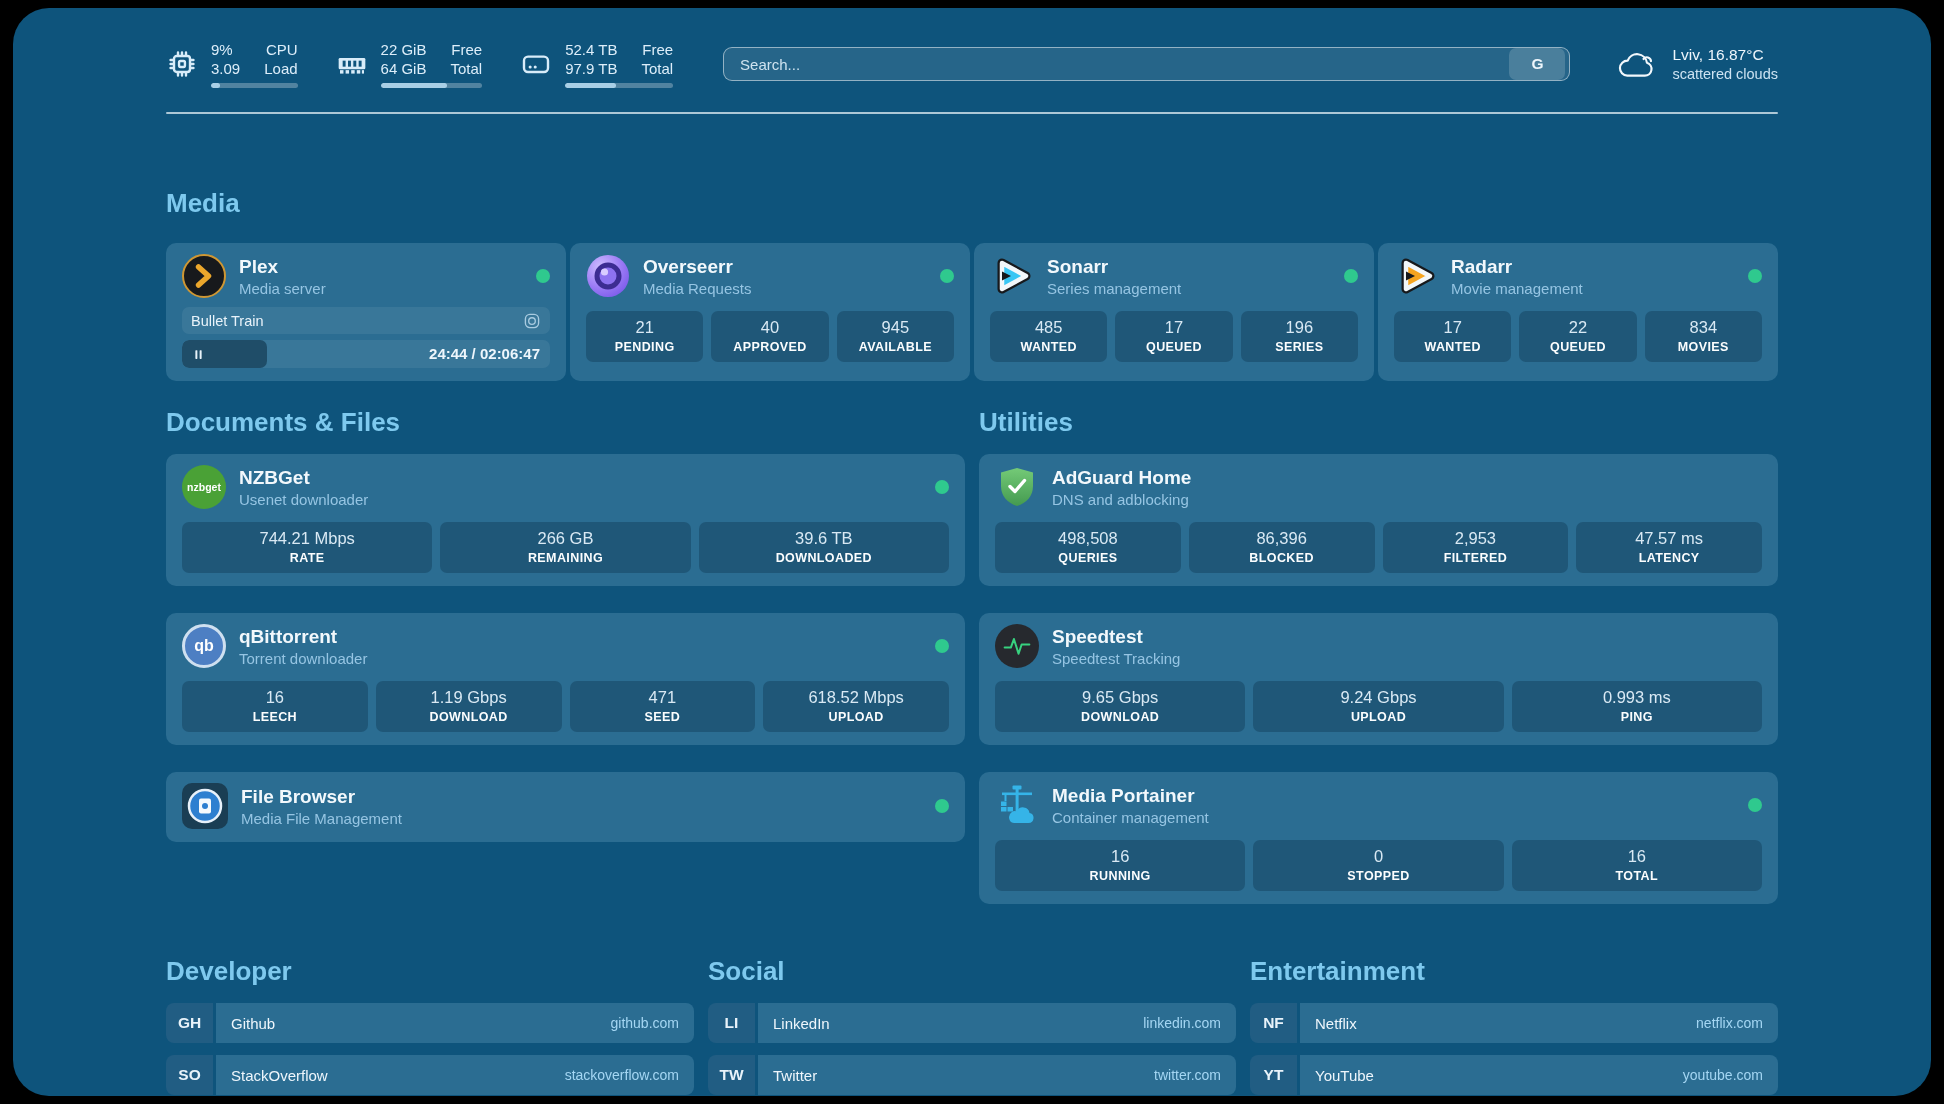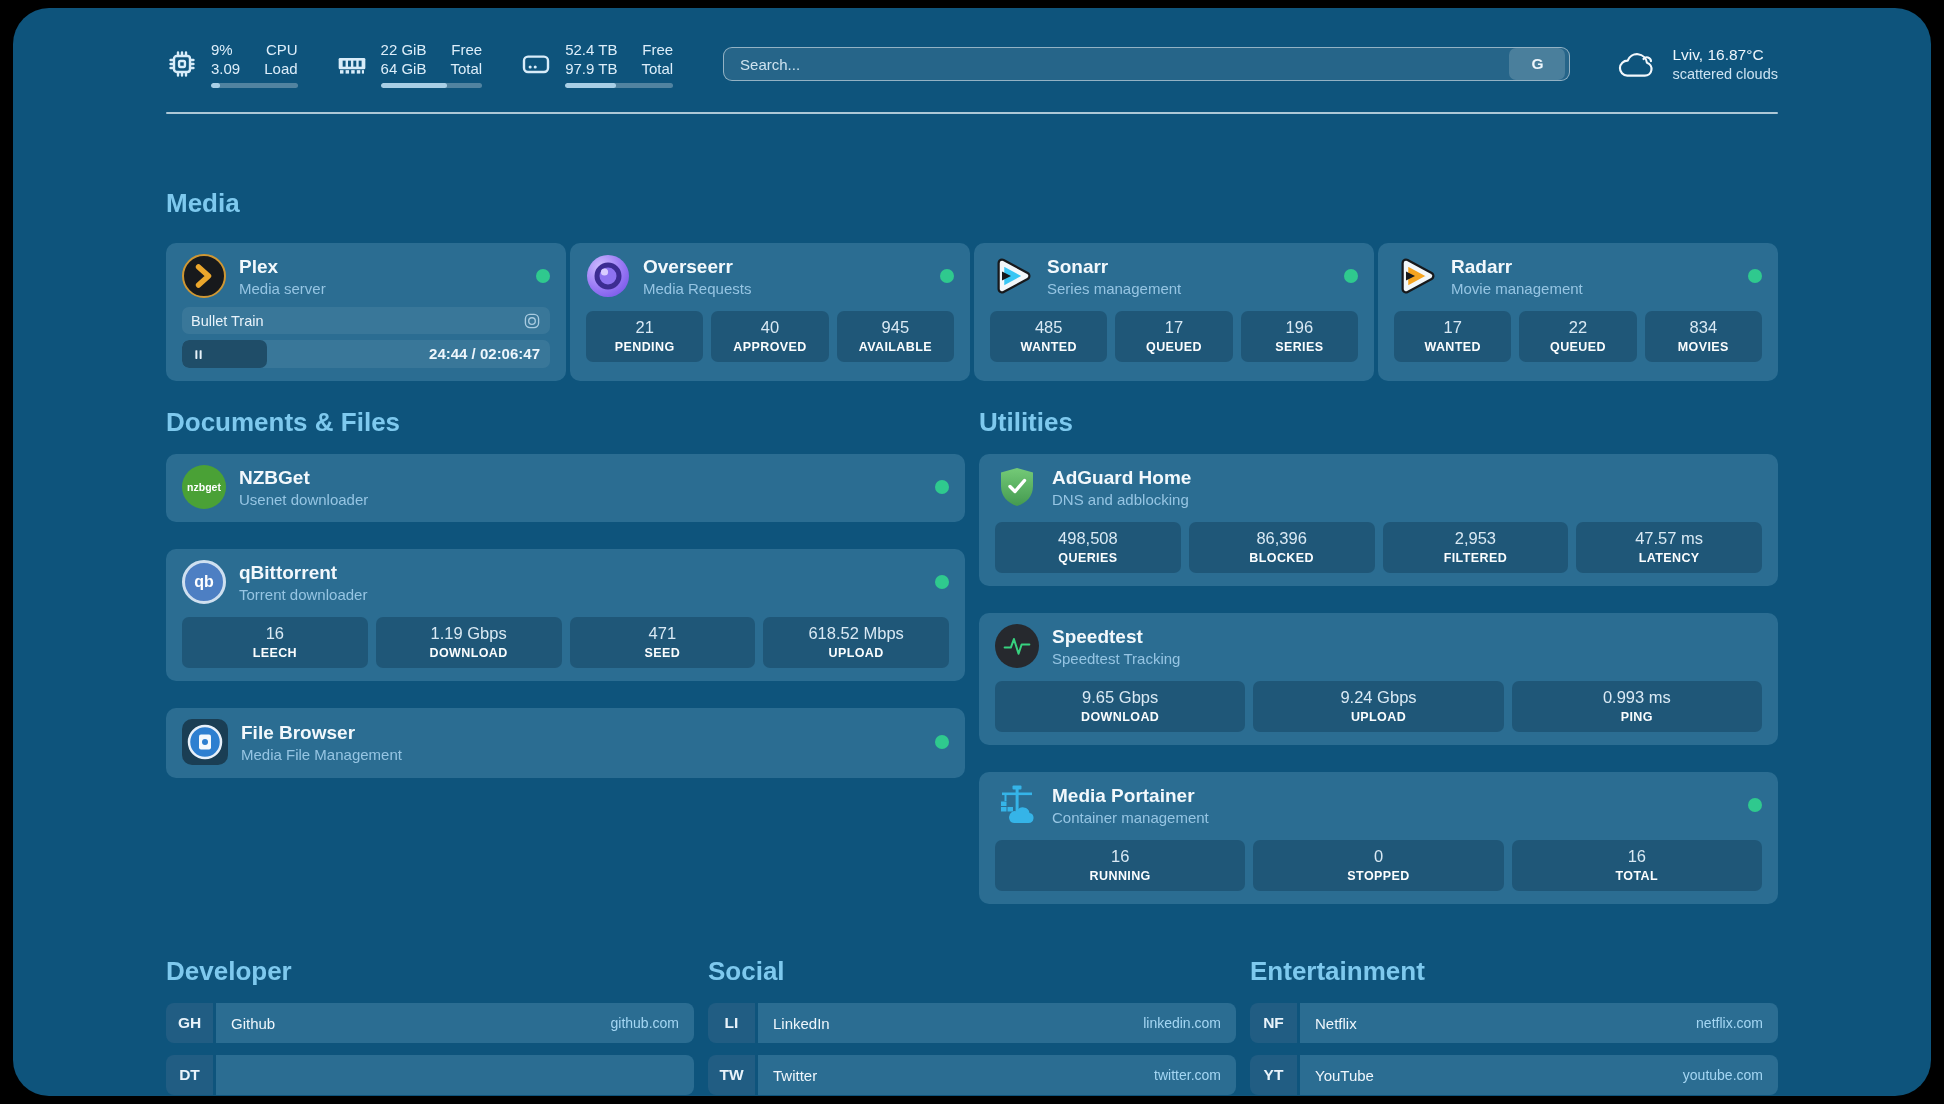--- a/index.html
+++ b/index.html
@@ -324,20 +324,34 @@
           <div class="card-head">
             <div class="circ44 nzb-bg">
                   <span class="nzb-txt">nzbget</span>
                 </div>
             <div class="titles">
               <div class="c-name">NZBGet</div>
               <div class="c-desc">Usenet downloader</div>
             </div>
             <div class="dot"></div>
           </div>
+          <div class="stats">
+            <div class="stat">
+                  <div class="s-val">744.21 Mbps</div>
+                  <div class="s-lab">RATE</div>
+                </div>
+            <div class="stat">
+                  <div class="s-val">266 GB</div>
+                  <div class="s-lab">REMAINING</div>
+                </div>
+            <div class="stat">
+                  <div class="s-val">39.6 TB</div>
+                  <div class="s-lab">DOWNLOADED</div>
+                </div>
+          </div>
         </div>
 
         <div class="card">
           <div class="card-head">
             <div class="circ44 qb-bg">
                   <span class="qb-txt">qb</span>
                 </div>
             <div class="titles">
               <div class="c-name">qBittorrent</div>
               <div class="c-desc">Torrent downloader</div>
@@ -494,20 +508,27 @@
       <div class="sec-title">Developer</div>
       <div class="bm-list">
         <div class="bm-row">
           <div class="bm-abbr">GH</div>
           <div class="bm-main">
                 <span class="bm-name">Github</span>
                 <span class="bm-domain">github.com</span>
               </div>
         </div>
         <div class="bm-row">
+          <div class="bm-abbr">SO</div>
+          <div class="bm-main">
+                <span class="bm-name">StackOverflow</span>
+                <span class="bm-domain">stackoverflow.com</span>
+              </div>
+        </div>
+        <div class="bm-row">
           <div class="bm-abbr">DT</div>
           <div class="bm-main"></div>
         </div>
       </div>
     </section>
 
     <section>
       <div class="sec-title">Social</div>
       <div class="bm-list">
         <div class="bm-row">

